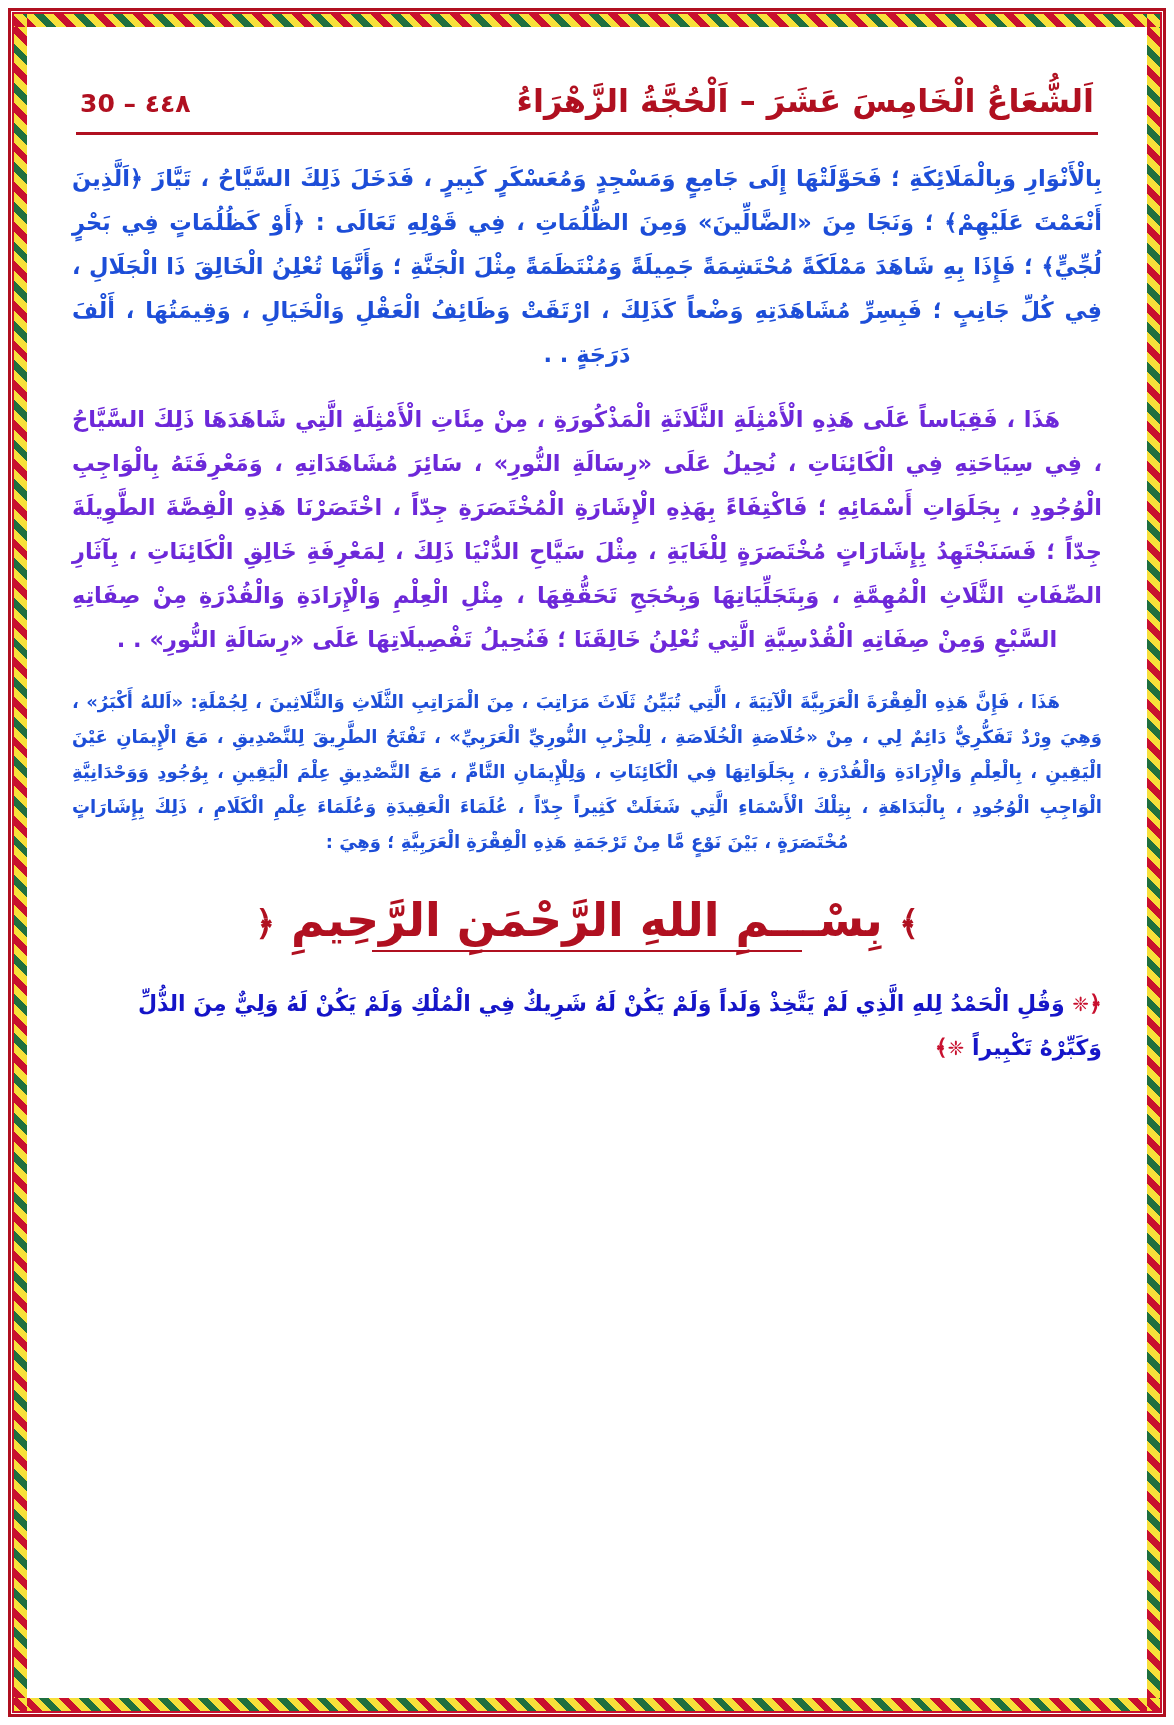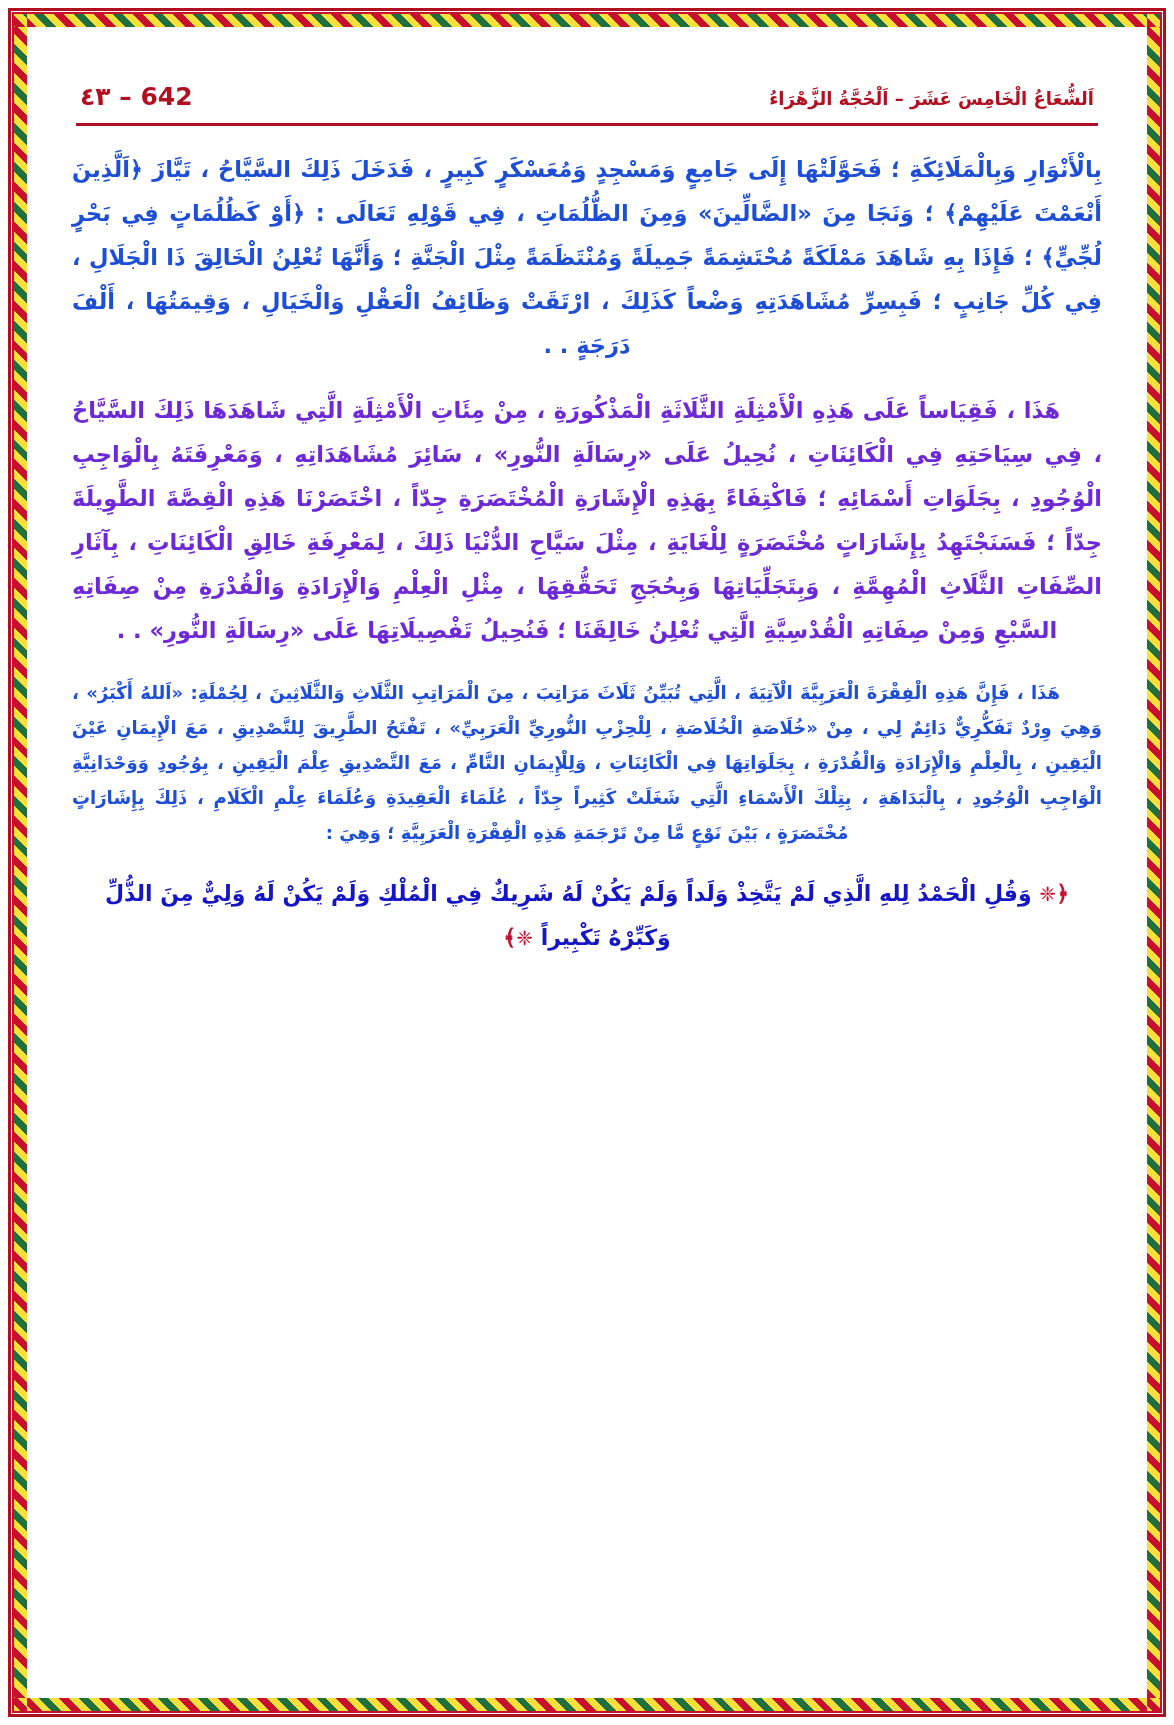--- a/index.html
+++ b/index.html
@@ -64,21 +64,21 @@
 
   .header-row {
     display: flex;
     flex-direction: row;
     align-items: baseline;
     justify-content: space-between;
     padding: 14px 8px 4px 8px;
     color: #b01020;
   }
   .header-title {
-    font-size: 18px;
+    font-size: 32px;
     font-weight: bold;
     color: #b01020;
     letter-spacing: 0px;
     white-space: nowrap;
   }
   .header-page {
     font-size: 25px;
     font-weight: bold;
     color: #b01020;
     direction: rtl;
@@ -142,21 +142,21 @@
     background: #b01020;
     margin: 2px auto 0 auto;
   }
 
   .final-ayah {
     margin: 16px 0 0 0;
     color: #1515c8;
     font-size: 22px;
     font-weight: bold;
     line-height: 2.0;
-    text-align: center;
+    text-align: right;
     direction: rtl;
   }
   .final-ayah .flower {
     color: #c8102e;
     font-size: 20px;
   }
 </style>
 </head>
 <body>
 
@@ -165,30 +165,36 @@
   <div class="frame-outer"></div>
   <div class="frame-band">
     <div class="frame-band-inner"></div>
   </div>
   <div class="frame-line-a"></div>
 
   <div class="content">
 
     <div class="header-row">
       <div class="header-title">اَلشُّعَاعُ الْخَامِسَ عَشَرَ – اَلْحُجَّةُ الزَّهْرَاءُ</div>
-      <div class="header-page">642 – ٤٣</div>
+      <div class="header-page">٤٤٨ – 30</div>
     </div>
     <div class="header-rule"></div>
 
     <p class="para big red">بِالْأَنْوَارِ وَبِالْمَلَائِكَةِ ؛ فَحَوَّلَتْهَا إِلَى جَامِعٍ وَمَسْجِدٍ وَمُعَسْكَرٍ كَبِيرٍ ، فَدَخَلَ ذَلِكَ السَّيَّاحُ ، تَيَّازَ ﴿اَلَّذِينَ أَنْعَمْتَ عَلَيْهِمْ﴾ ؛ وَنَجَا مِنَ «الضَّالِّينَ» وَمِنَ الظُّلُمَاتِ ، فِي قَوْلِهِ تَعَالَى : ﴿أَوْ كَظُلُمَاتٍ فِي بَحْرٍ لُجِّيٍّ﴾ ؛ فَإِذَا بِهِ شَاهَدَ مَمْلَكَةً مُحْتَشِمَةً جَمِيلَةً وَمُنْتَظَمَةً مِثْلَ الْجَنَّةِ ؛ وَأَنَّهَا تُعْلِنُ الْخَالِقَ ذَا الْجَلَالِ ، فِي كُلِّ جَانِبٍ ؛ فَبِسِرِّ مُشَاهَدَتِهِ وَضْعاً كَذَلِكَ ، ارْتَقَتْ وَظَائِفُ الْعَقْلِ وَالْخَيَالِ ، وَقِيمَتُهَا ، أَلْفَ دَرَجَةٍ . .</p>
 
     <p class="para big black indent">هَذَا ، فَقِيَاساً عَلَى هَذِهِ الْأَمْثِلَةِ الثَّلَاثَةِ الْمَذْكُورَةِ ، مِنْ مِئَاتِ الْأَمْثِلَةِ الَّتِي شَاهَدَهَا ذَلِكَ السَّيَّاحُ ، فِي سِيَاحَتِهِ فِي الْكَائِنَاتِ ، نُحِيلُ عَلَى «رِسَالَةِ النُّورِ» ، سَائِرَ مُشَاهَدَاتِهِ ، وَمَعْرِفَتَهُ بِالْوَاجِبِ الْوُجُودِ ، بِجَلَوَاتِ أَسْمَائِهِ ؛ فَاكْتِفَاءً بِهَذِهِ الْإِشَارَةِ الْمُخْتَصَرَةِ جِدّاً ، اخْتَصَرْنَا هَذِهِ الْقِصَّةَ الطَّوِيلَةَ جِدّاً ؛ فَسَنَجْتَهِدُ بِإِشَارَاتٍ مُخْتَصَرَةٍ لِلْغَايَةِ ، مِثْلَ سَيَّاحِ الدُّنْيَا ذَلِكَ ، لِمَعْرِفَةِ خَالِقِ الْكَائِنَاتِ ، بِآثَارِ الصِّفَاتِ الثَّلَاثِ الْمُهِمَّةِ ، وَبِتَجَلِّيَاتِهَا وَبِحُجَجِ تَحَقُّقِهَا ، مِثْلِ الْعِلْمِ وَالْإِرَادَةِ وَالْقُدْرَةِ مِنْ صِفَاتِهِ السَّبْعِ وَمِنْ صِفَاتِهِ الْقُدْسِيَّةِ الَّتِي تُعْلِنُ خَالِقَنَا ؛ فَنُحِيلُ تَفْصِيلَاتِهَا عَلَى «رِسَالَةِ النُّورِ» . .</p>
 
     <p class="para small red indent">هَذَا ، فَإِنَّ هَذِهِ الْفِقْرَةَ الْعَرَبِيَّةَ الْآتِيَةَ ، الَّتِي تُبَيِّنُ ثَلَاثَ مَرَاتِبَ ، مِنَ الْمَرَاتِبِ الثَّلَاثِ وَالثَّلَاثِينَ ، لِجُمْلَةِ: «اَللهُ أَكْبَرُ» ، وَهِيَ وِرْدٌ تَفَكُّرِيٌّ دَائِمٌ لِي ، مِنْ «خُلَاصَةِ الْخُلَاصَةِ ، لِلْحِزْبِ النُّورِيِّ الْعَرَبِيِّ» ، تَفْتَحُ الطَّرِيقَ لِلتَّصْدِيقِ ، مَعَ الْإِيمَانِ عَيْنَ الْيَقِينِ ، بِالْعِلْمِ وَالْإِرَادَةِ وَالْقُدْرَةِ ، بِجَلَوَاتِهَا فِي الْكَائِنَاتِ ، وَلِلْإِيمَانِ التَّامِّ ، مَعَ التَّصْدِيقِ عِلْمَ الْيَقِينِ ، بِوُجُودِ وَوَحْدَانِيَّةِ الْوَاجِبِ الْوُجُودِ ، بِالْبَدَاهَةِ ، بِتِلْكَ الْأَسْمَاءِ الَّتِي شَغَلَتْ كَثِيراً جِدّاً ، عُلَمَاءَ الْعَقِيدَةِ وَعُلَمَاءَ عِلْمِ الْكَلَامِ ، ذَلِكَ بِإِشَارَاتٍ مُخْتَصَرَةٍ ، بَيْنَ نَوْعٍ مَّا مِنْ تَرْجَمَةِ هَذِهِ الْفِقْرَةِ الْعَرَبِيَّةِ ؛ وَهِيَ :</p>
 
+    <div class="basmala">
+      <span class="orn">﴾</span>
+      <span>بِسْـــمِ اللهِ الرَّحْمَنِ الرَّحِيمِ</span>
+      <span class="orn">﴿</span>
+      <div class="basmala-underline"></div>
+    </div>
 
     <div class="final-ayah">
       <span class="ayah-brace">﴿</span><span class="flower">❈</span>
       <span>وَقُلِ الْحَمْدُ لِلهِ الَّذِي لَمْ يَتَّخِذْ وَلَداً وَلَمْ يَكُنْ لَهُ شَرِيكٌ فِي الْمُلْكِ وَلَمْ يَكُنْ لَهُ وَلِيٌّ مِنَ الذُّلِّ وَكَبِّرْهُ تَكْبِيراً</span>
       <span class="flower">❈</span><span class="ayah-brace">﴾</span>
     </div>
 
   </div>
 </div>
 

